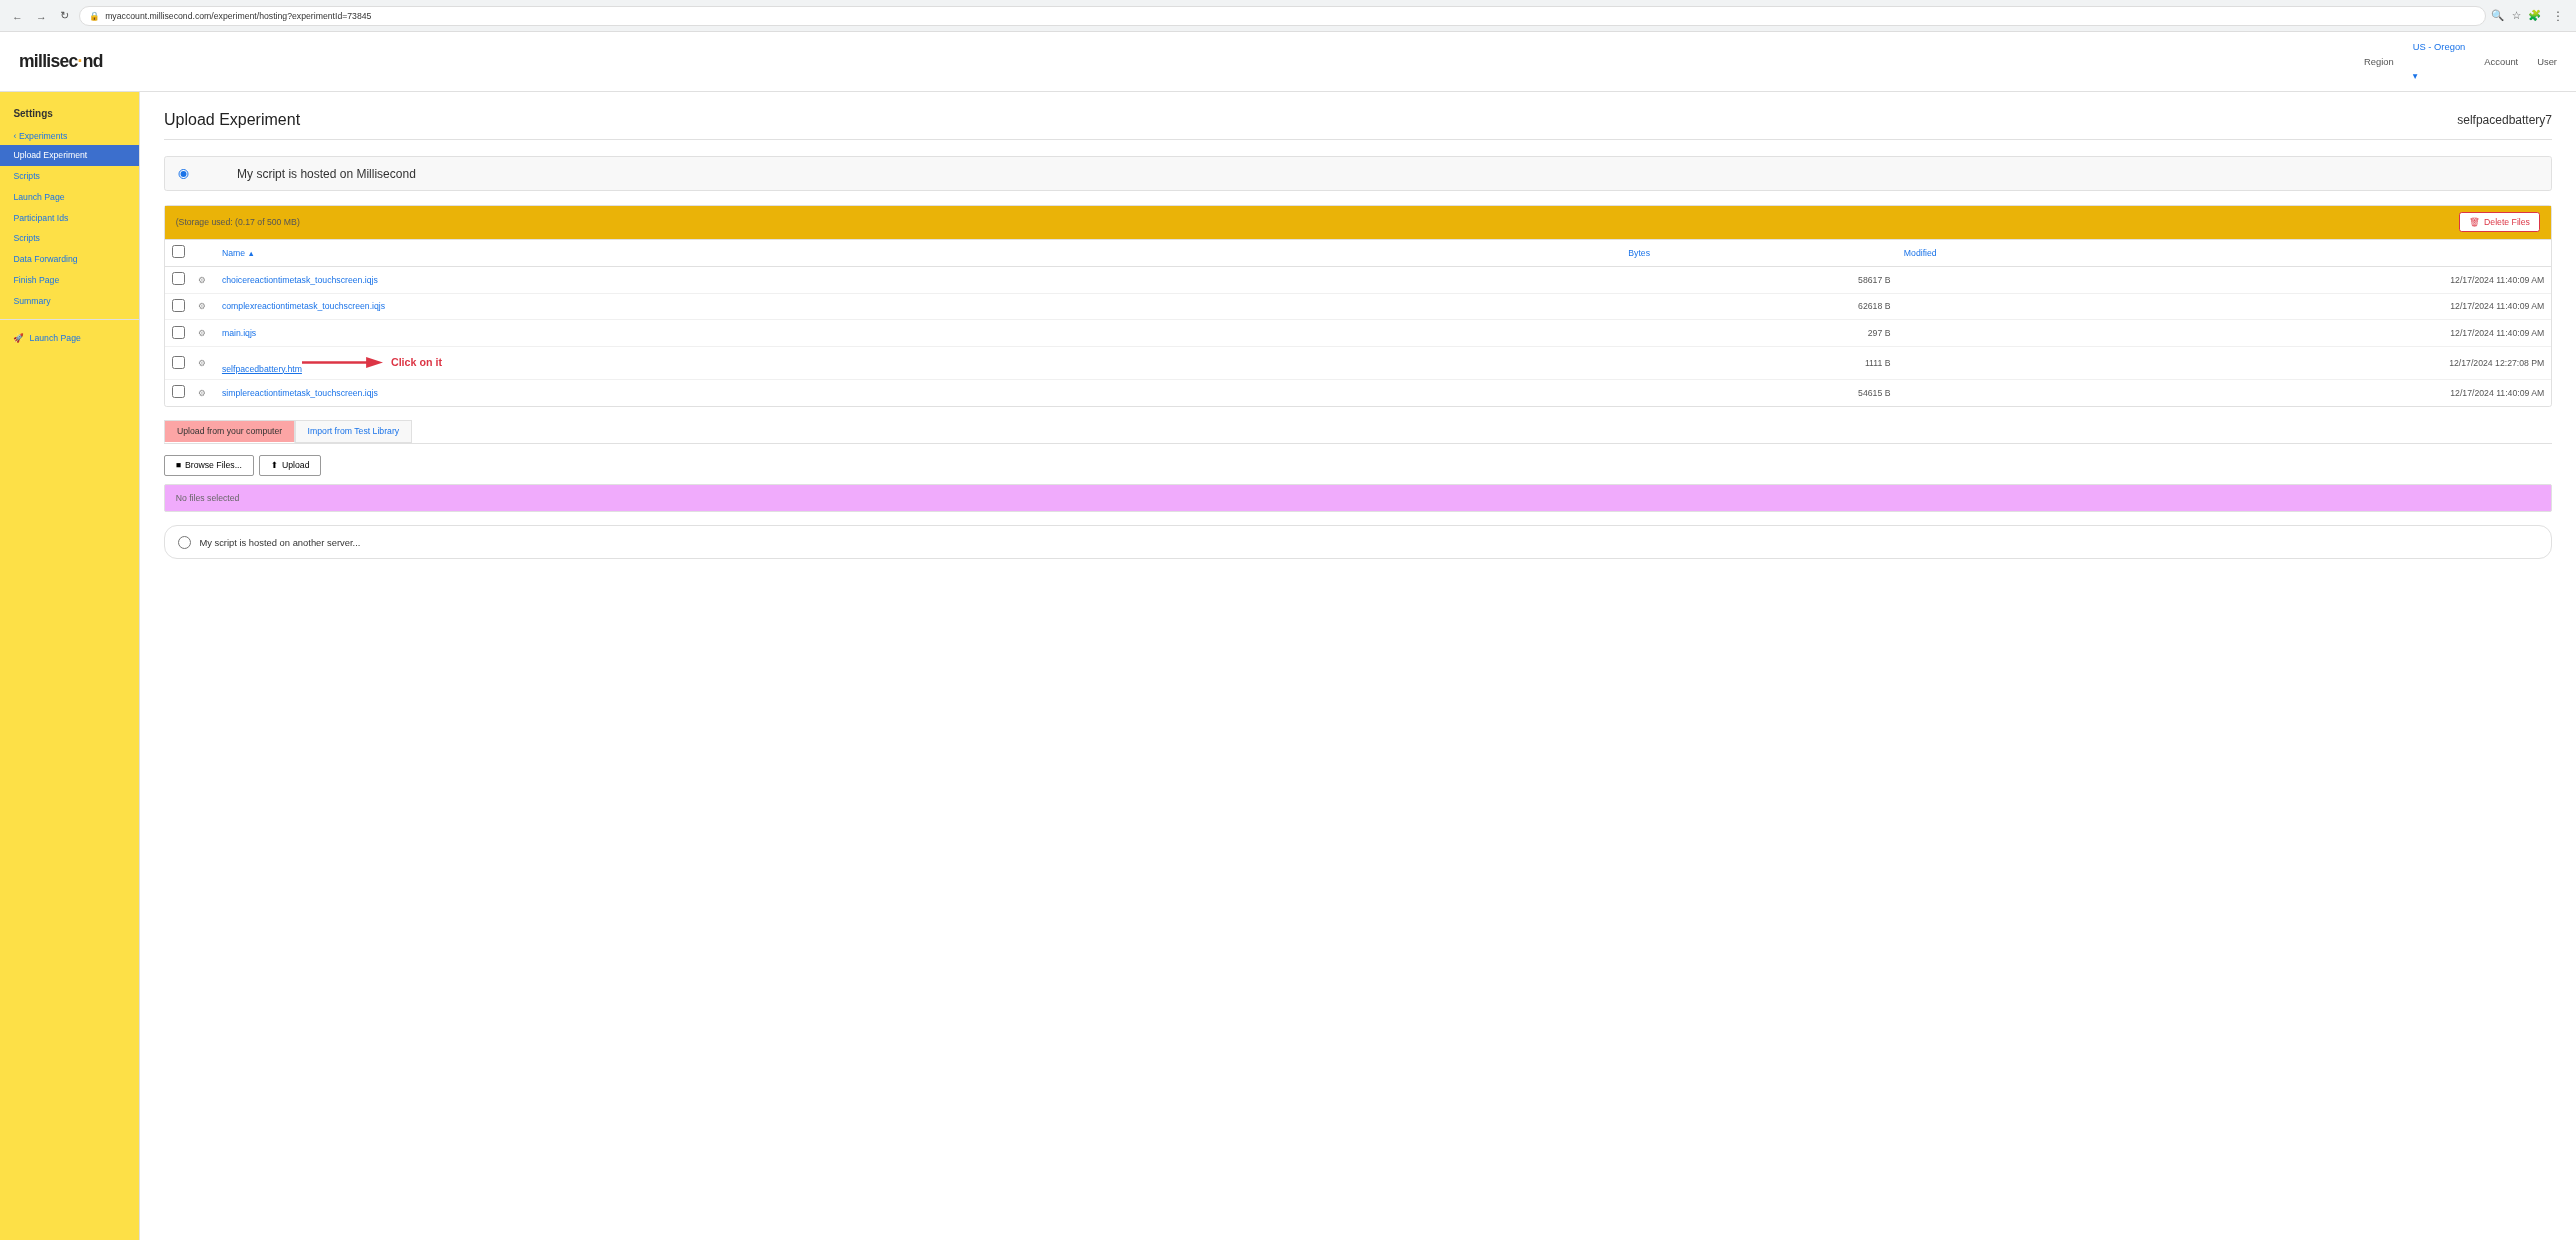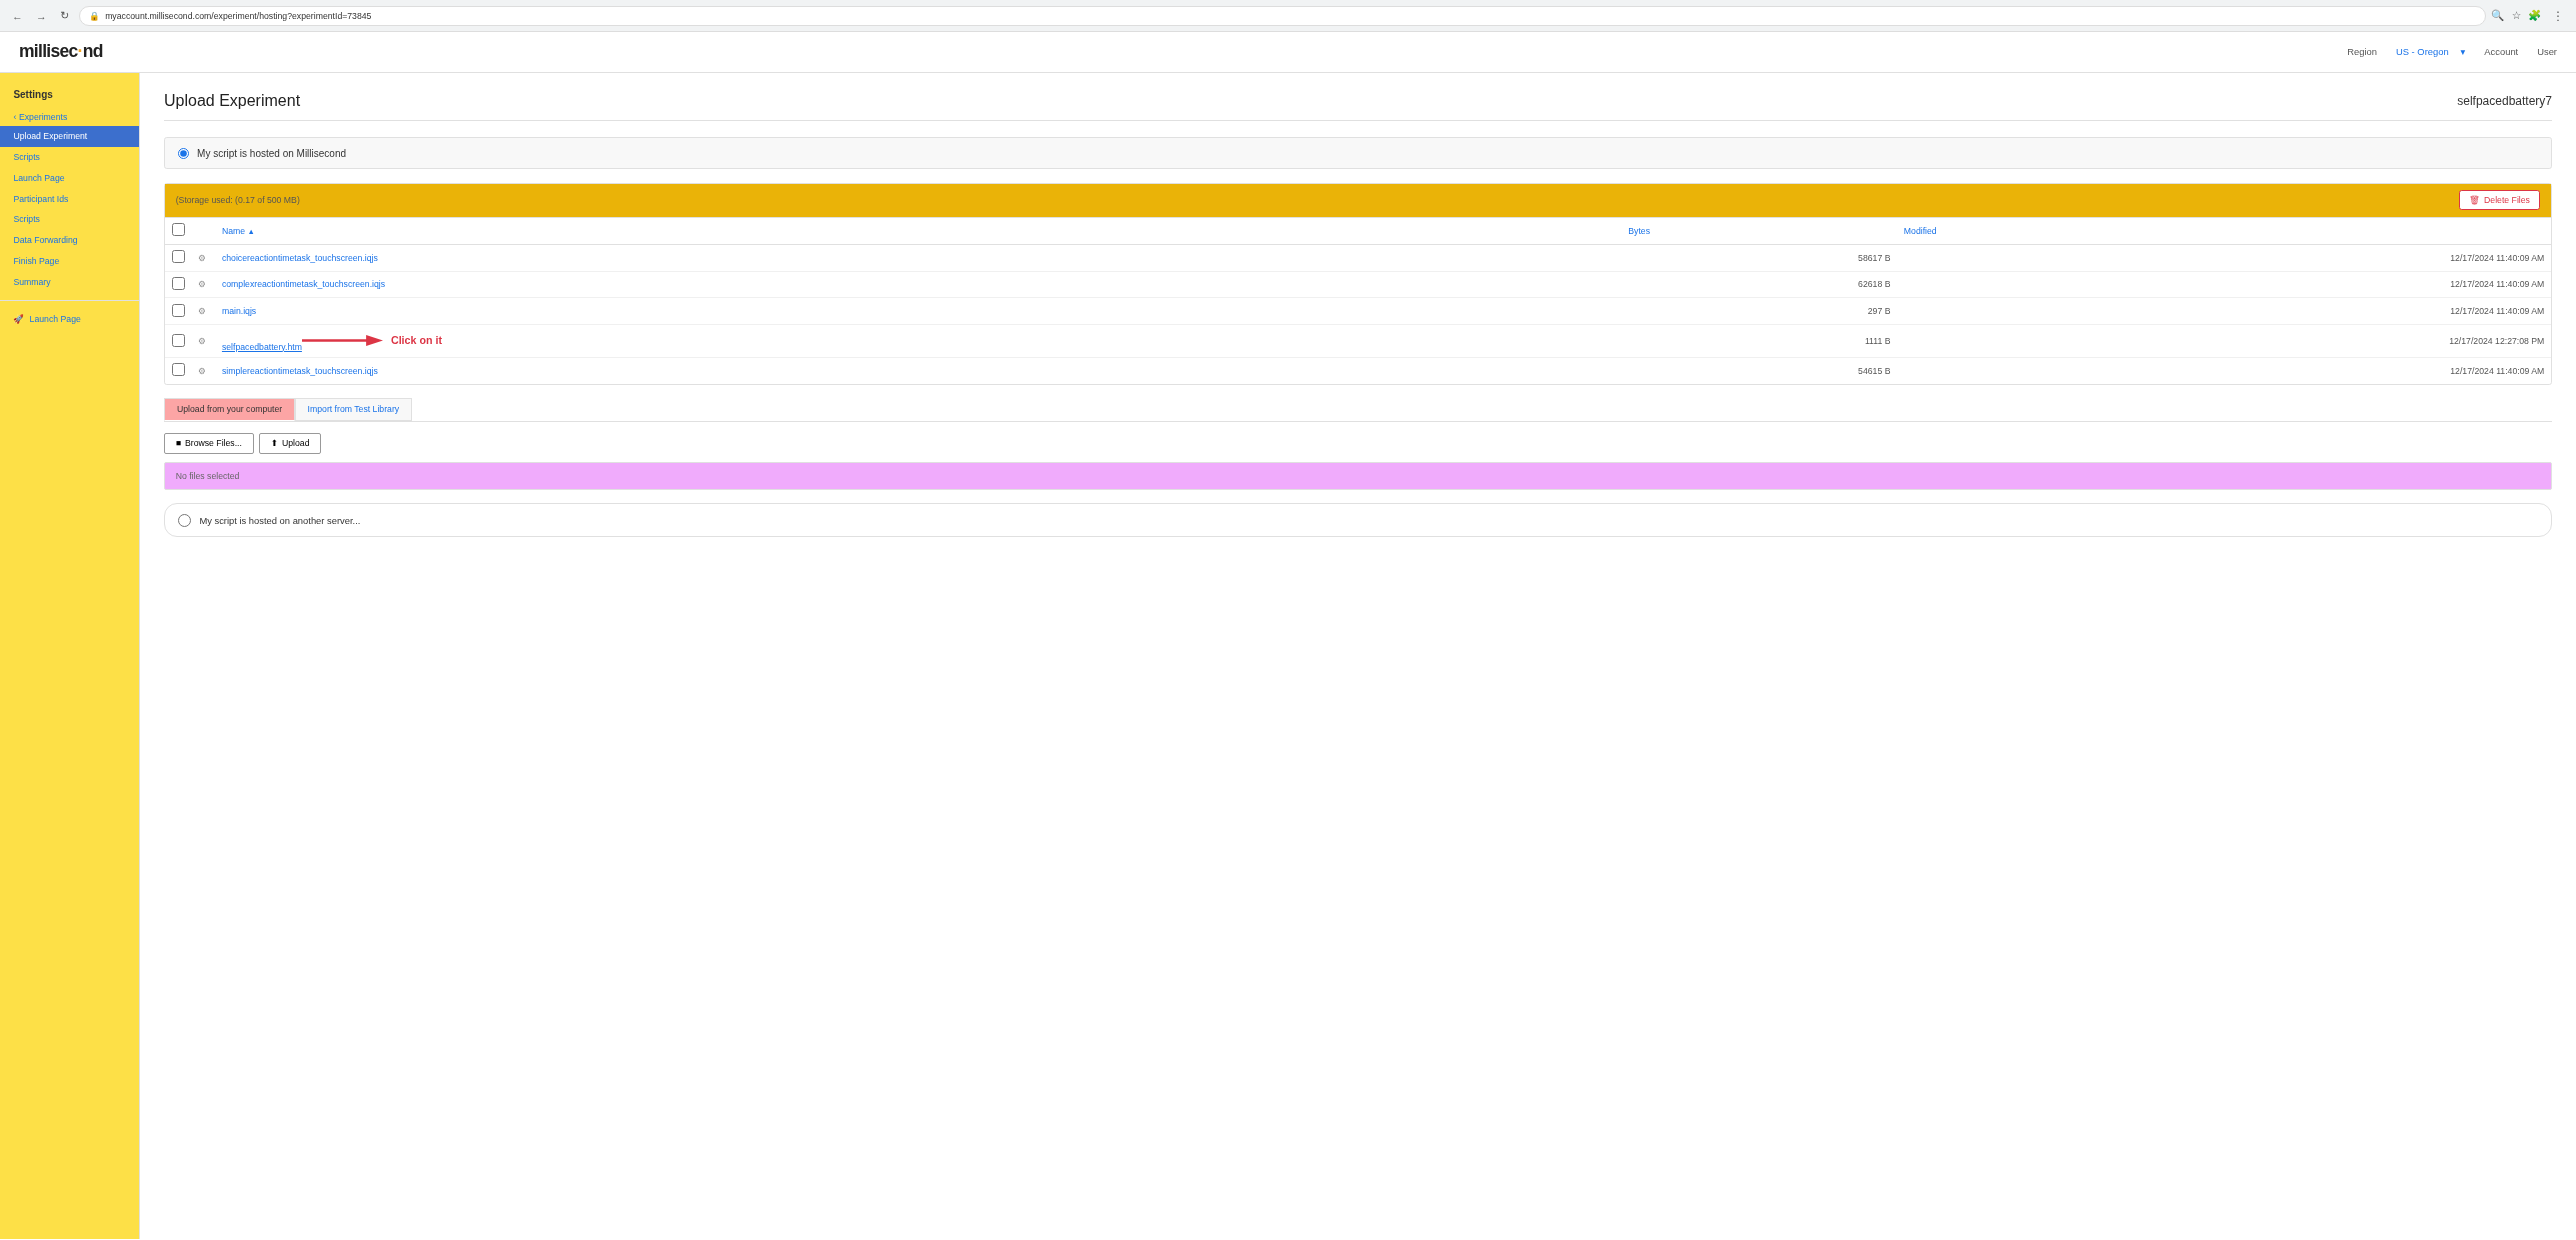--- a/index.html
+++ b/index.html
@@ -60,21 +60,21 @@
       background: #fff;
     }
     .logo {
       font-size: 17.5px;
       font-weight: bold;
       color: #222;
       letter-spacing: -0.7px;
     }
     .logo span { color: #f5a623; }
     .header-nav { display: flex; gap: 19px; align-items: center; font-size: 9.4px; color: #555; }
-    .header-nav .region-link { color: #1a73e8; cursor: pointer; display: flex; align-items: flex-start; gap: 12px; }
+    .header-nav .region-link { color: #1a73e8; cursor: pointer; display: flex; align-items: flex-start; gap: 18px; flex-direction: column; }
 
     .app-body { display: flex; min-height: calc(100vh - 74px); }
 
     
     .sidebar {
       width: 140px;
       border-right: 0.7px solid #e0e0e0;
       padding: 16px 0;
       flex-shrink: 0;
       background: #fde047;
@@ -137,21 +137,21 @@
       background: #f8f8f8;
       border: 0.7px solid #e0e0e0;
       border-radius: 2.7px;
       padding: 9.4px 13.4px;
       display: flex;
       align-items: center;
       gap: 8px;
       margin-bottom: 13.4px;
     }
     .radio-option input[type="radio"] { accent-color: #1a73e8; width: 10.7px; height: 10.7px; }
-    .radio-option label { font-size: 10px; color: #333; cursor: pointer; }
+    .radio-option label { font-size: 12px; color: #333; cursor: pointer; margin-left: 40px; }
 
     
     .file-table-container {
       border: 0.7px solid #e0e0e0;
       border-radius: 2.7px;
       margin-bottom: 13.4px;
     }
     .file-table-header {
       display: flex;
       justify-content: space-between;

